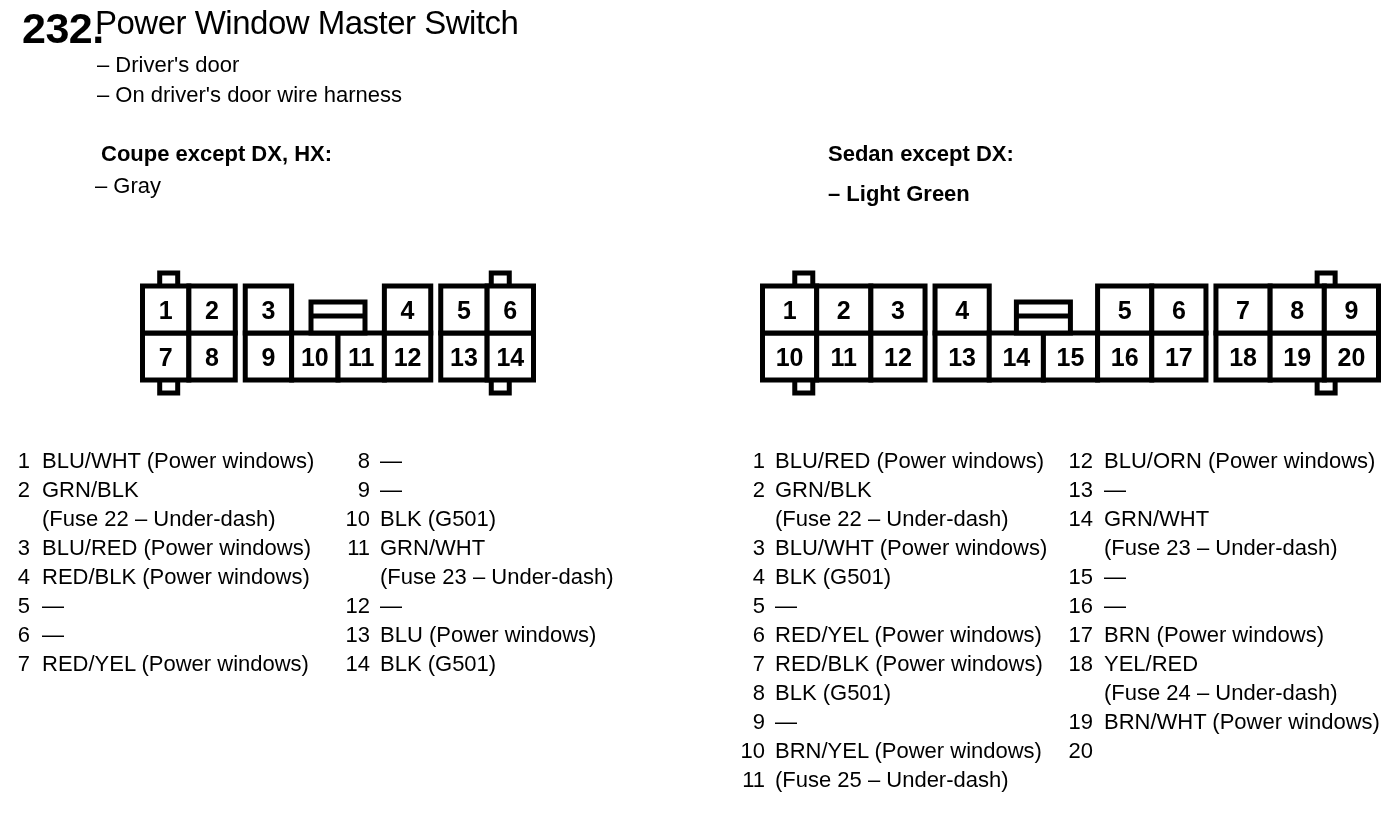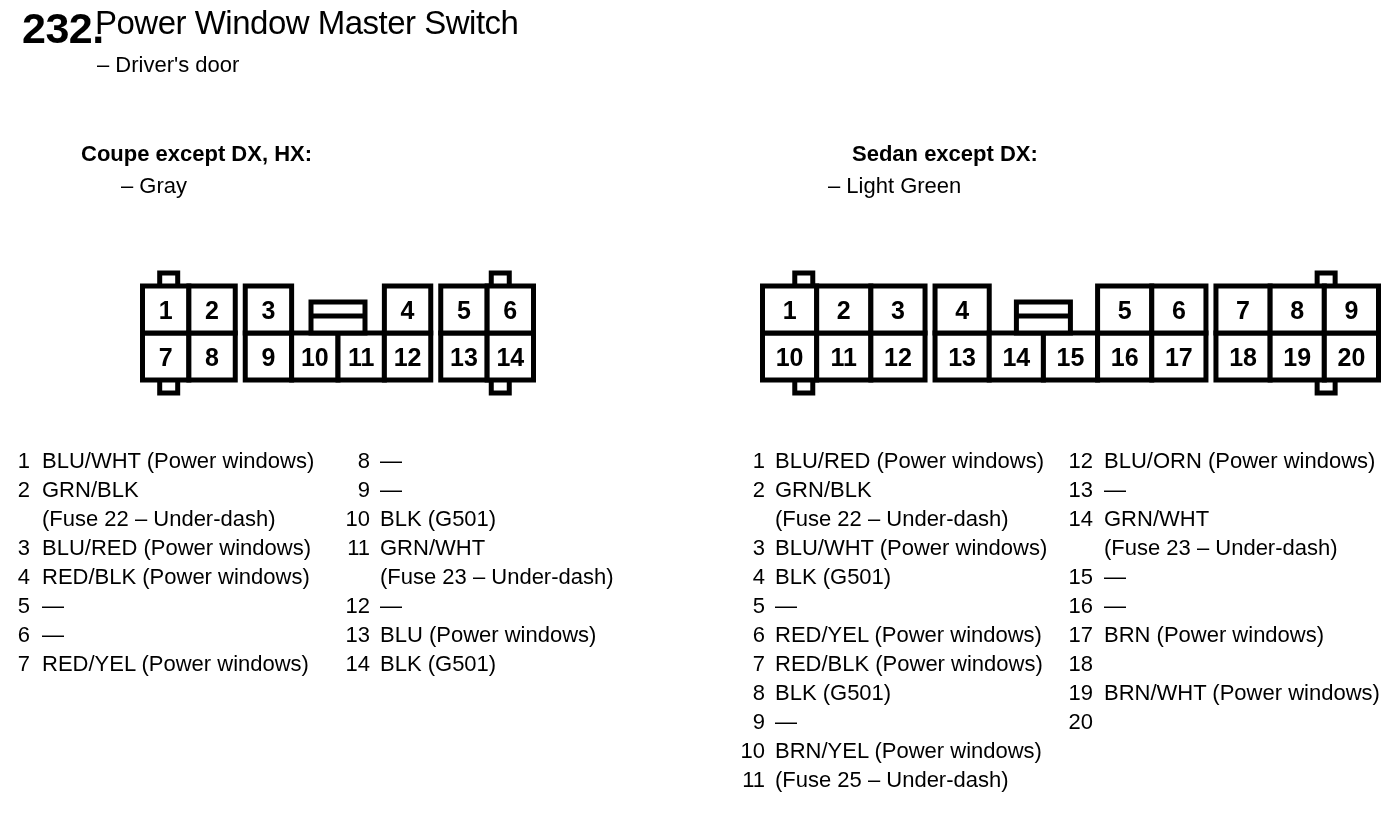--- a/index.html
+++ b/index.html
@@ -4,24 +4,24 @@
 <style>
   html,body{margin:0;padding:0;background:#fff;}
   body{width:1392px;height:828px;position:relative;overflow:hidden;
        font-family:"Liberation Sans",sans-serif;color:#000;}
   .abs{position:absolute;}
   .title-num{left:22px;top:4px;font-size:43px;font-weight:bold;letter-spacing:-0.5px;}
   .title-txt{left:95px;top:4px;font-size:33px;font-weight:normal;letter-spacing:-0.5px;}
   .notes{left:97px;top:50px;font-size:22px;line-height:30px;}
   .sec-heading{font-size:22px;font-weight:bold;}
   .sec-note{font-size:22px;}
-  #sec0-heading{left:81px;top:141px;}
-  #sec0-note{left:95px;top:173px;margin-left:26px;}
-  #sec1-heading{left:852px;top:141px;}
-  #sec1-note{left:828px;top:173px;}
+  #sec0-heading{left:101px;top:141px;}
+  #sec0-note{left:95px;top:173px;}
+  #sec1-heading{left:828px;top:141px;}
+  #sec1-note{left:828px;top:181px;font-weight:bold;}
   #conn0{left:140px;top:270px;}
   #conn1{left:760px;top:270px;}
   .pin-list{font-size:22px;line-height:29px;}
   #pl-l1{left:12px;top:446px;}
   #pl-l2{left:344px;top:446px;}
   #pl-r1{left:739px;top:446px;}
   #pl-r2{left:1065px;top:446px;}
   .pin-row{display:flex;align-items:flex-start;}
   .pin-num{flex:none;text-align:right;}
   #pl-l1 .pin-num{width:18px;margin-right:12px;}
@@ -34,20 +34,21 @@
 </head>
 <body>
 
 <main>
 
   <span class="abs title-num">232.</span>
   <span class="abs title-txt">Power Window Master Switch</span>
 
   <div class="abs notes">
     <div>– Driver's door</div>
+    <div>– On driver's door wire harness</div>
   </div>
 
   <div class="abs sec-heading" id="sec0-heading">Coupe except DX, HX:</div>
   <div class="abs sec-note" id="sec0-note">– Gray</div>
 
   <div class="abs sec-heading" id="sec1-heading">Sedan except DX:</div>
   <div class="abs sec-note" id="sec1-note">– Light Green</div>
 
   <div class="abs" id="conn0">
       <svg width="396" height="126" viewBox="0 0 396 126">
@@ -331,20 +332,24 @@
         </span>
       </div>
       <div class="pin-row">
         <span class="pin-num">17</span>
         <span class="pin-label">
           <div>BRN (Power windows)</div>
         </span>
       </div>
       <div class="pin-row">
         <span class="pin-num">18</span>
+        <span class="pin-label">
+          <div>YEL/RED</div>
+          <div>(Fuse 24 – Under-dash)</div>
+        </span>
       </div>
       <div class="pin-row">
         <span class="pin-num">19</span>
         <span class="pin-label">
           <div>BRN/WHT (Power windows)</div>
         </span>
       </div>
       <div class="pin-row">
         <span class="pin-num">20</span>
       </div>

